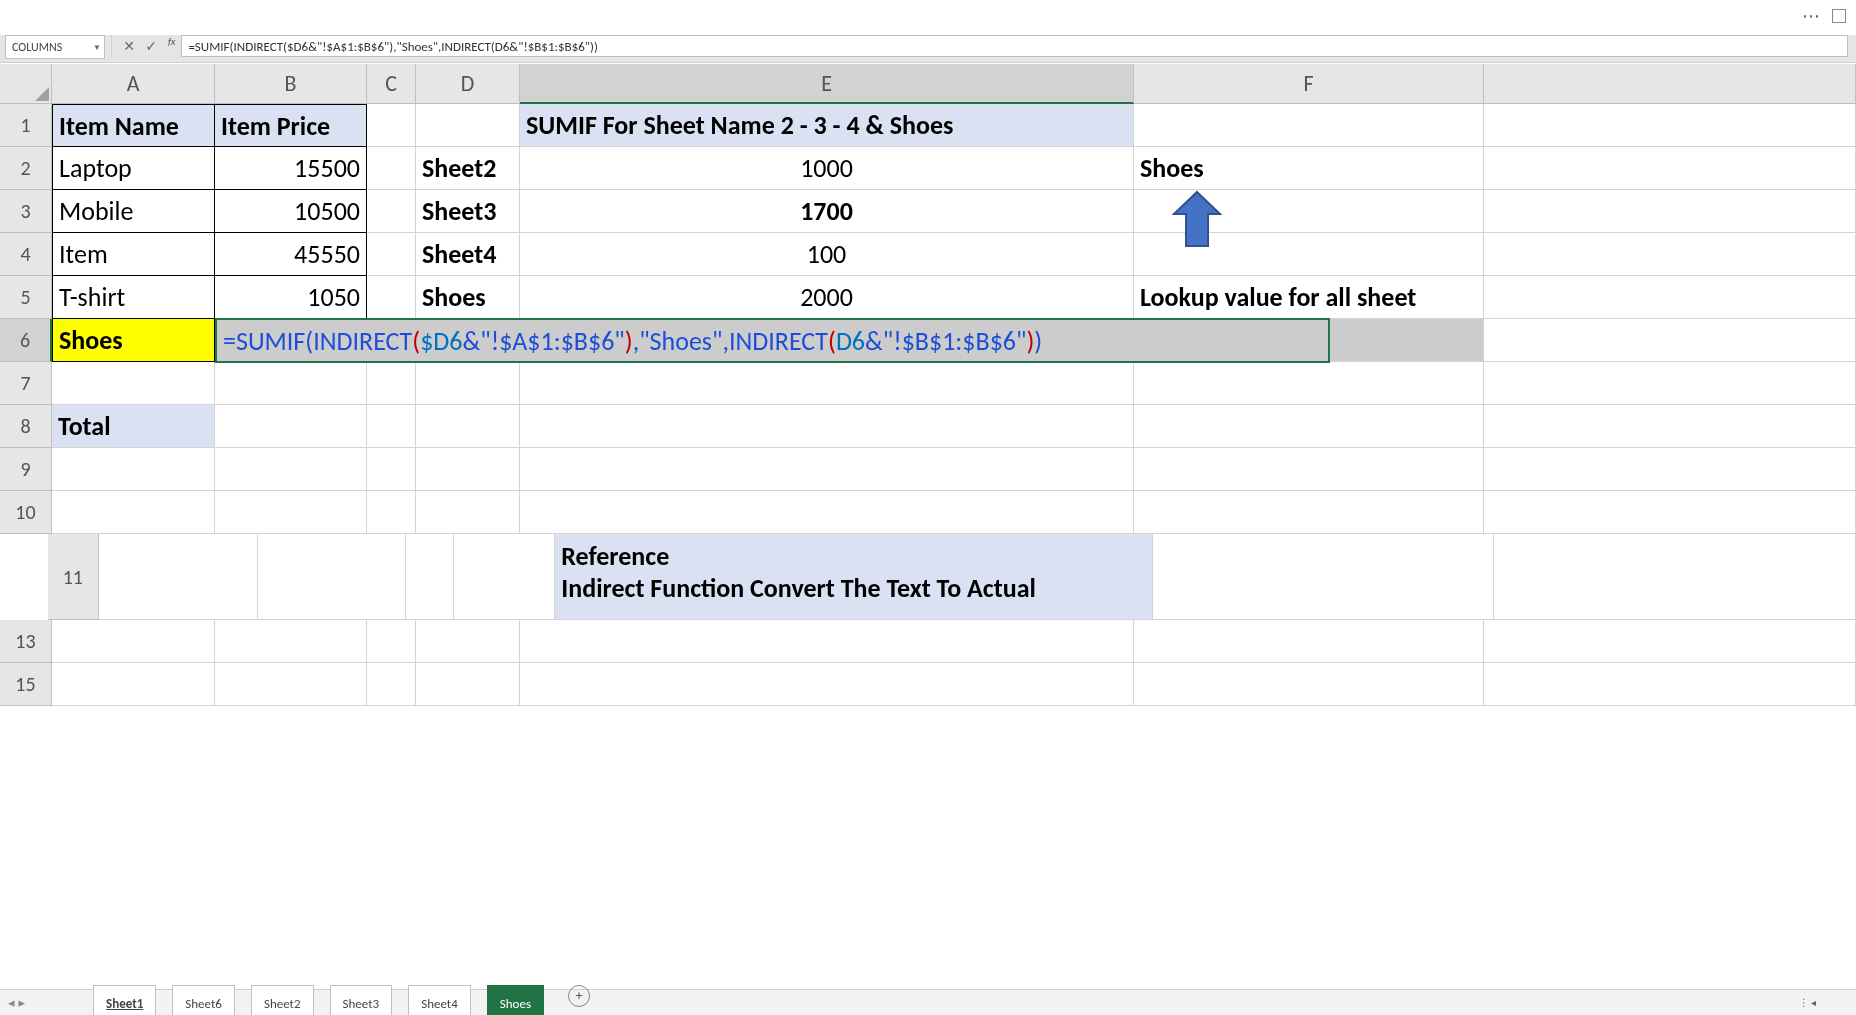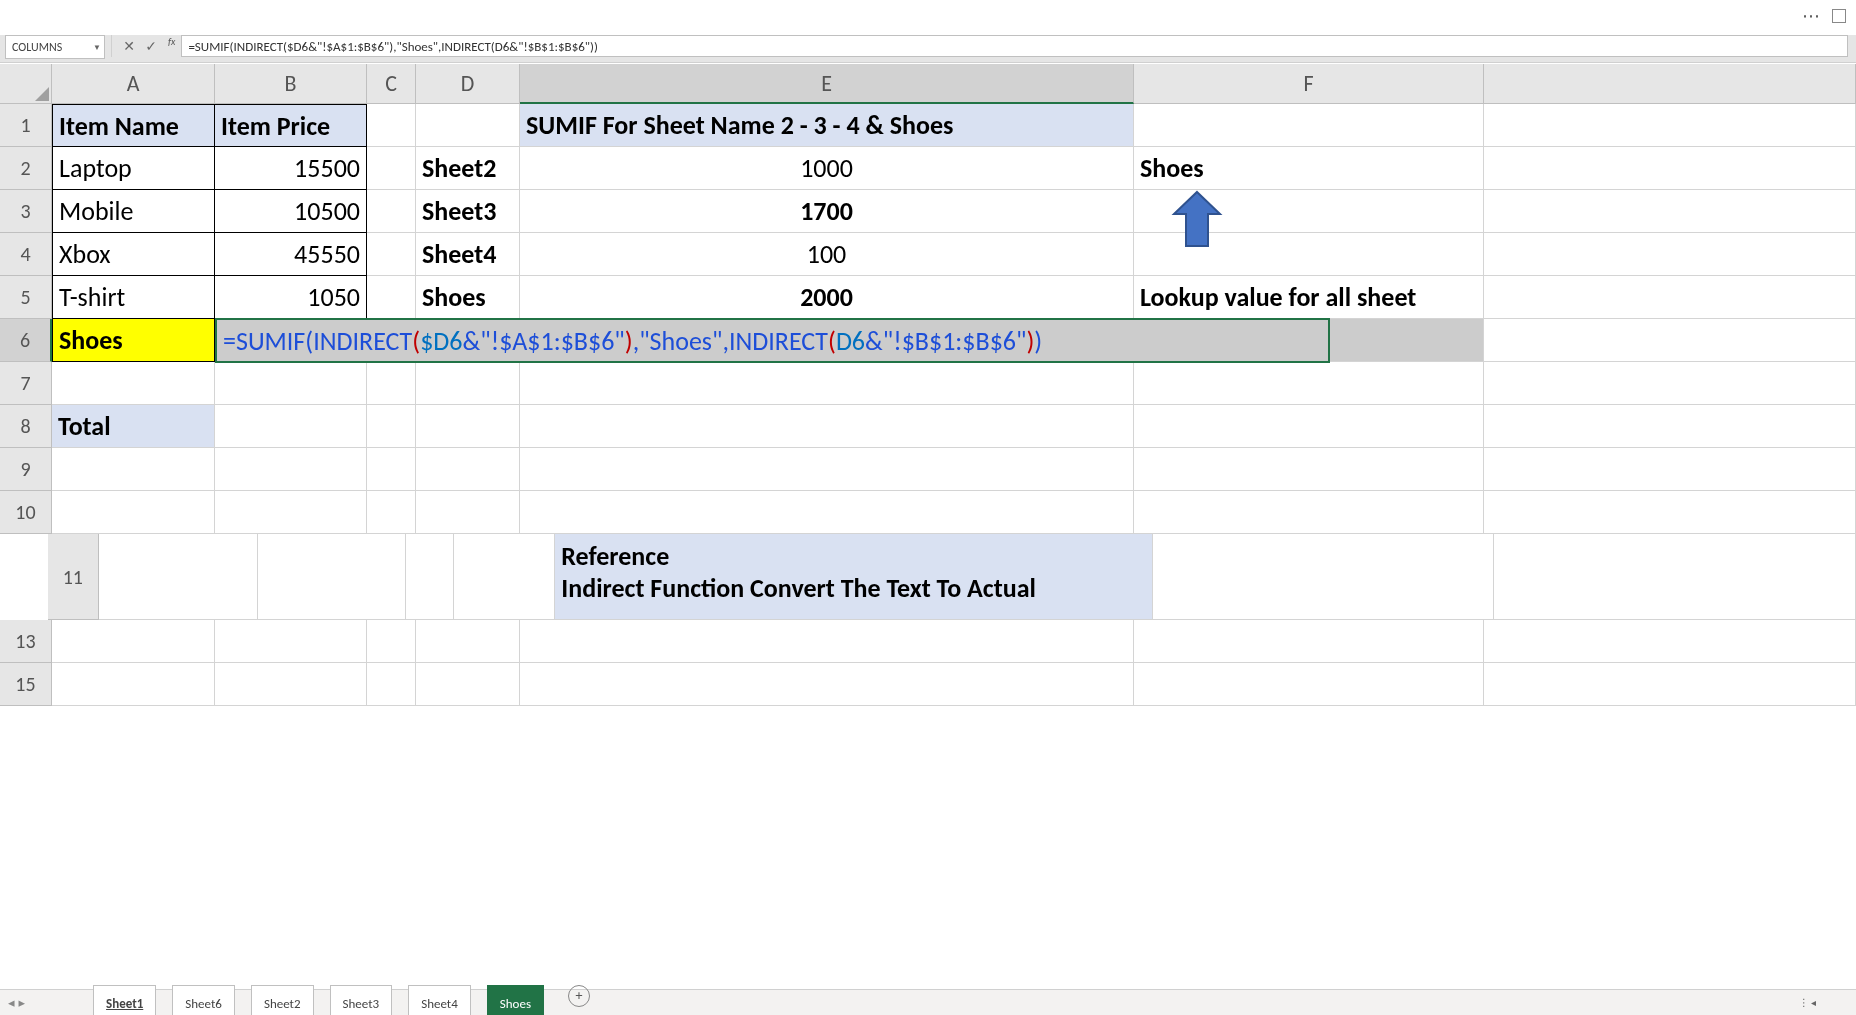--- a/index.html
+++ b/index.html
@@ -143,35 +143,35 @@
       <div class="cell cE center" style="font-weight:bold">1700</div>
       <div class="cell cF" style="display:block;">
         <svg width="54" height="60" viewBox="0 0 54 60" style="display:block; margin-left:30px;">
           <path d="M27 2 L50 24 L38 24 L38 56 L16 56 L16 24 L4 24 Z" fill="#4472c4" stroke="#2f528f" stroke-width="2"></path>
         </svg>
       </div>
       <div class="cell cG"></div>
     </div>
     <div class="row">
       <div class="rh">4</div>
-      <div class="cell cA tbl tbl-left" style="font-weight:normal">Xbox</div>
+      <div class="cell cA tbl tbl-left" style="font-weight:normal">Item</div>
       <div class="cell cB tbl right" style="font-weight:normal">45550</div>
       <div class="cell cC"></div>
       <div class="cell cD">Sheet4</div>
       <div class="cell cE center" style="font-weight:normal">100</div>
       <div class="cell cF"></div>
       <div class="cell cG"></div>
     </div>
     <div class="row">
       <div class="rh">5</div>
       <div class="cell cA tbl tbl-left" style="font-weight:normal">T-shirt</div>
       <div class="cell cB tbl right" style="font-weight:normal">1050</div>
       <div class="cell cC"></div>
       <div class="cell cD">Shoes</div>
-      <div class="cell cE center" style="font-weight:bold">2000</div>
+      <div class="cell cE center" style="font-weight:normal">2000</div>
       <div class="cell cF">Lookup value for all sheet</div>
       <div class="cell cG"></div>
     </div>
     <div class="row" style="position:relative">
       <div class="rh sel">6</div>
       <div class="cell cA tbl tbl-left yellow-fill">Shoes</div>
       <div class="cell cB edit-gray"></div>
       <div class="cell cC edit-gray"></div>
       <div class="cell cD edit-gray"></div>
       <div class="cell cE edit-gray"></div>

